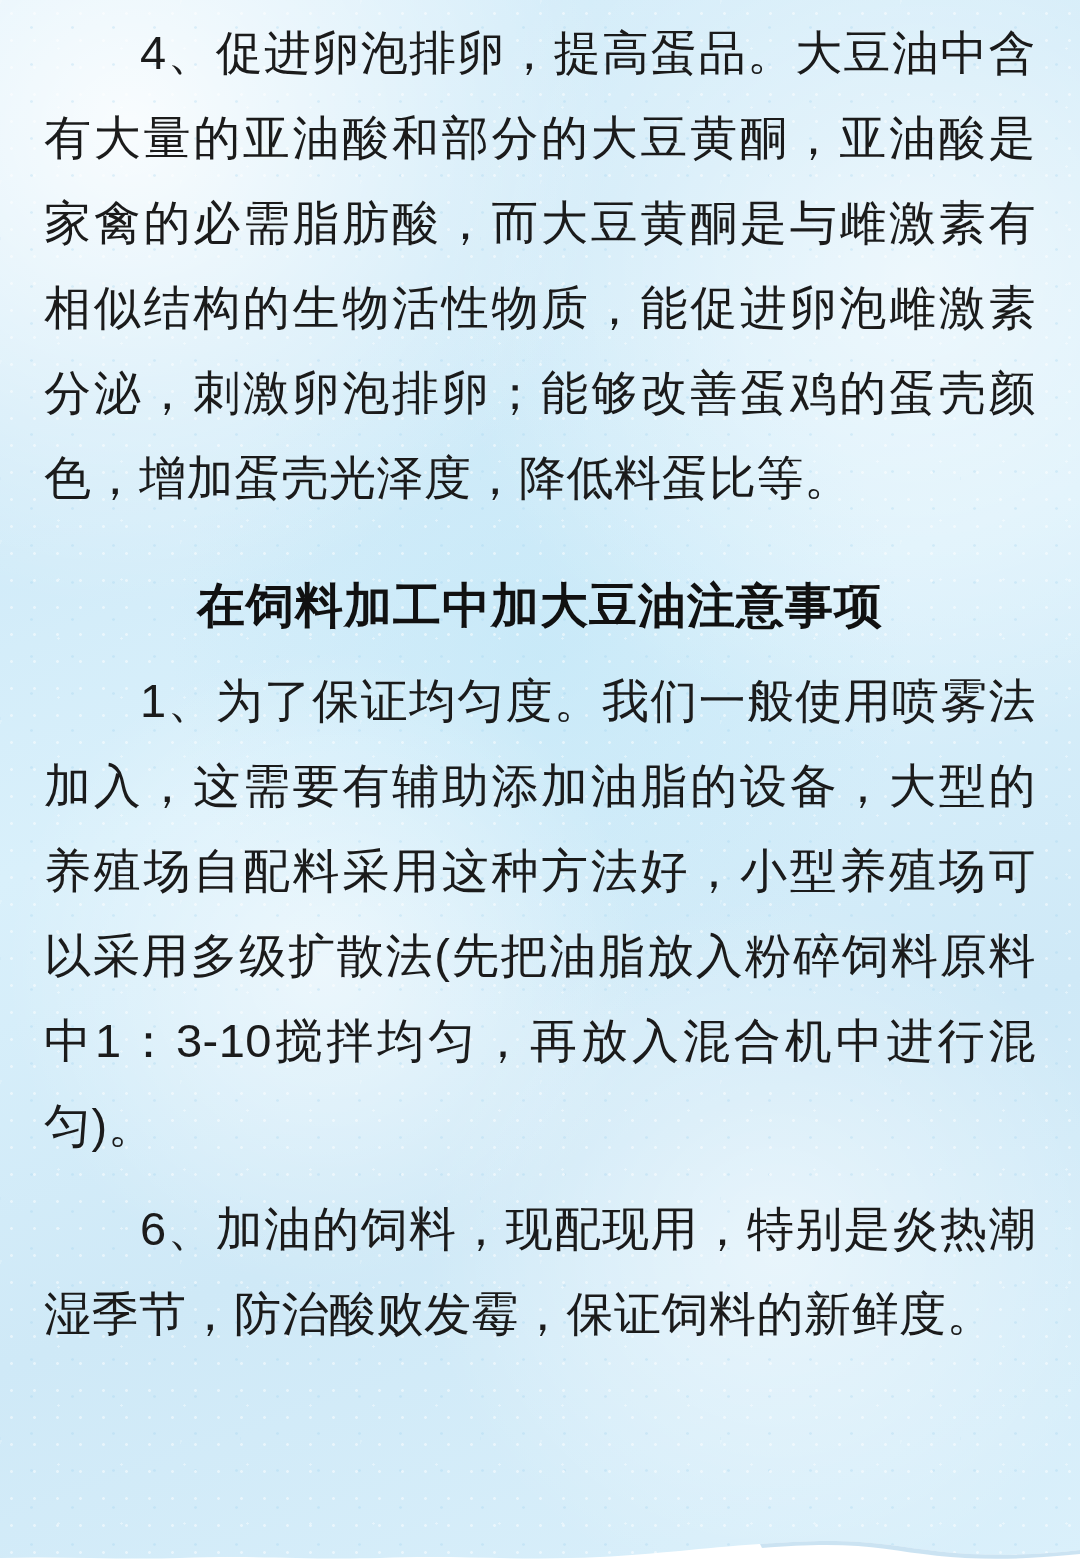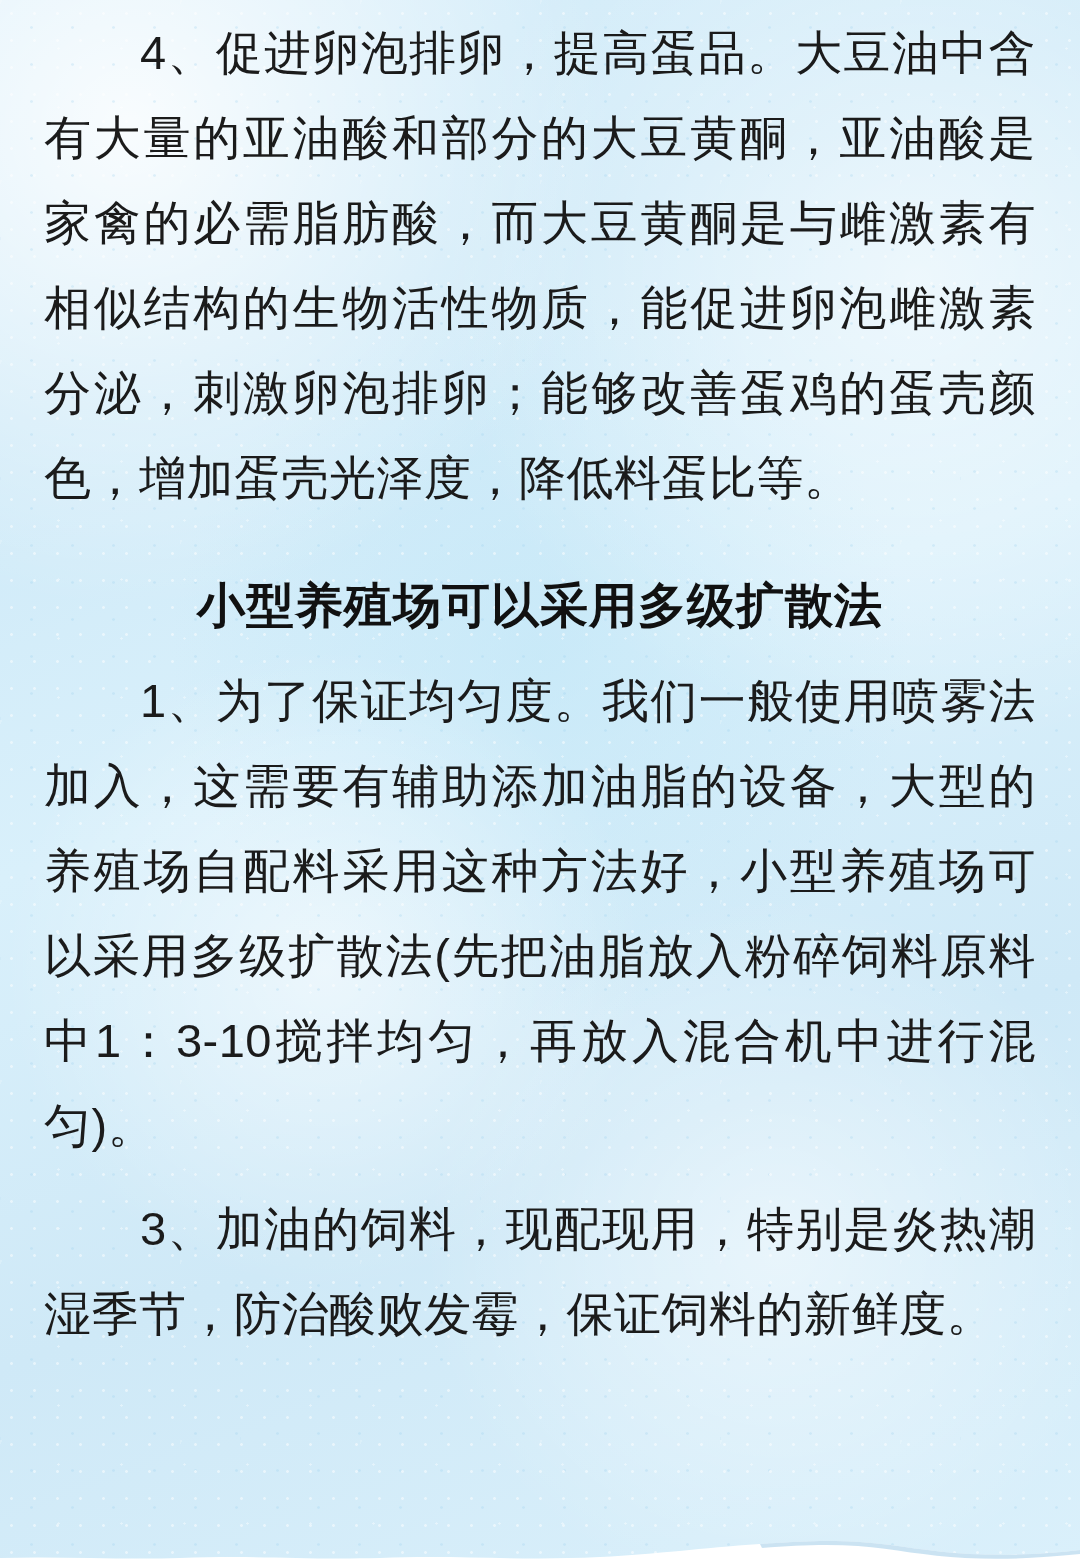--- a/index.html
+++ b/index.html
@@ -93,27 +93,27 @@
 <body>
 
 <div class="page">
   <div class="paper-grain"></div>
   <div class="paper-streaks"></div>
 
   <div class="content">
 
     <p class="body-text indent">4、促进卵泡排卵，提高蛋品。大豆油中含有大量的亚油酸和部分的大豆黄酮，亚油酸是家禽的必需脂肪酸，而大豆黄酮是与雌激素有相似结构的生物活性物质，能促进卵泡雌激素分泌，刺激卵泡排卵；能够改善蛋鸡的蛋壳颜色，增加蛋壳光泽度，降低料蛋比等。</p>
 
-    <h2 class="section-heading">小型养殖场可以采用多级扩散法</h2>
+    <h2 class="section-heading">在饲料加工中加大豆油注意事项</h2>
 
     <p class="body-text indent">1、为了保证均匀度。我们一般使用喷雾法加入，这需要有辅助添加油脂的设备，大型的养殖场自配料采用这种方法好，小型养殖场可以采用多级扩散法(先把油脂放入粉碎饲料原料中1：3-10搅拌均匀，再放入混合机中进行混匀)。</p>
 
     <div class="gap-sm"></div>
 
-    <p class="body-text indent">3、加油的饲料，现配现用，特别是炎热潮湿季节，防治酸败发霉，保证饲料的新鲜度。</p>
+    <p class="body-text indent">6、加油的饲料，现配现用，特别是炎热潮湿季节，防治酸败发霉，保证饲料的新鲜度。</p>
 
   </div>
 
   <div class="torn-edge">
     <svg viewBox="0 0 1080 70" preserveAspectRatio="none" aria-hidden="true">
       <path d="M0,70 L0,66 C60,64 120,68 180,66 C260,63 300,68 380,66 C460,63 520,69 600,65
                C660,62 700,56 760,52 C800,49 830,48 860,50 C900,53 930,60 970,62
                C1010,64 1045,62 1080,58 L1080,70 Z" fill="#ffffff"></path>
       <path d="M760,52 C800,49 830,48 860,50 C900,53 930,60 970,62 C1010,64 1045,62 1080,58
                L1080,62 C1040,66 1005,68 965,66 C925,64 895,57 858,54 C828,52 798,53 762,56 Z" fill="#b9d9ee" opacity="0.75"></path>

